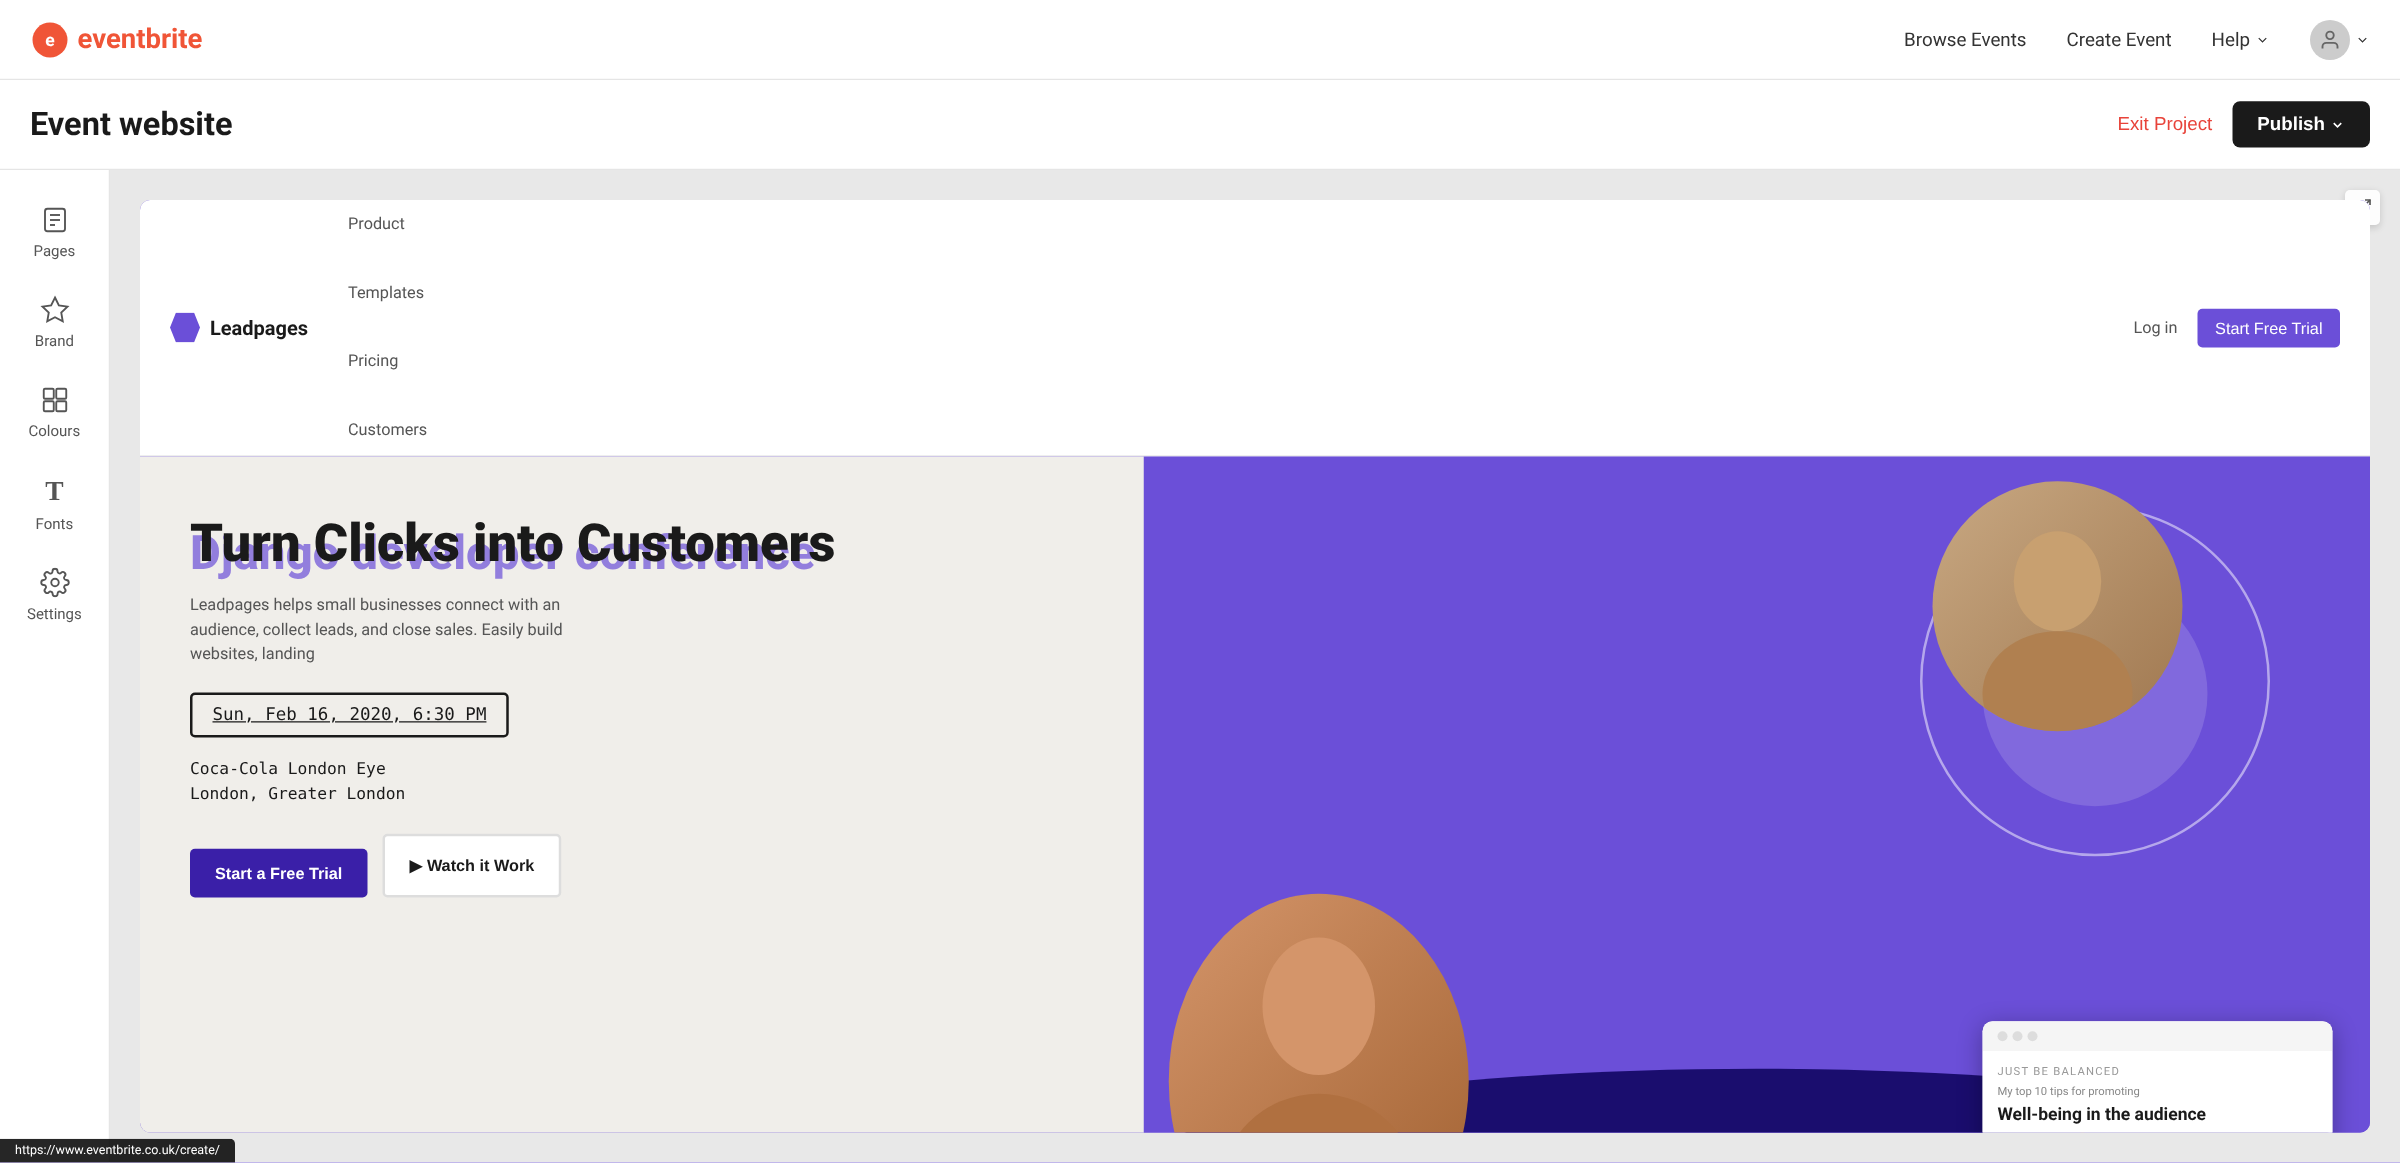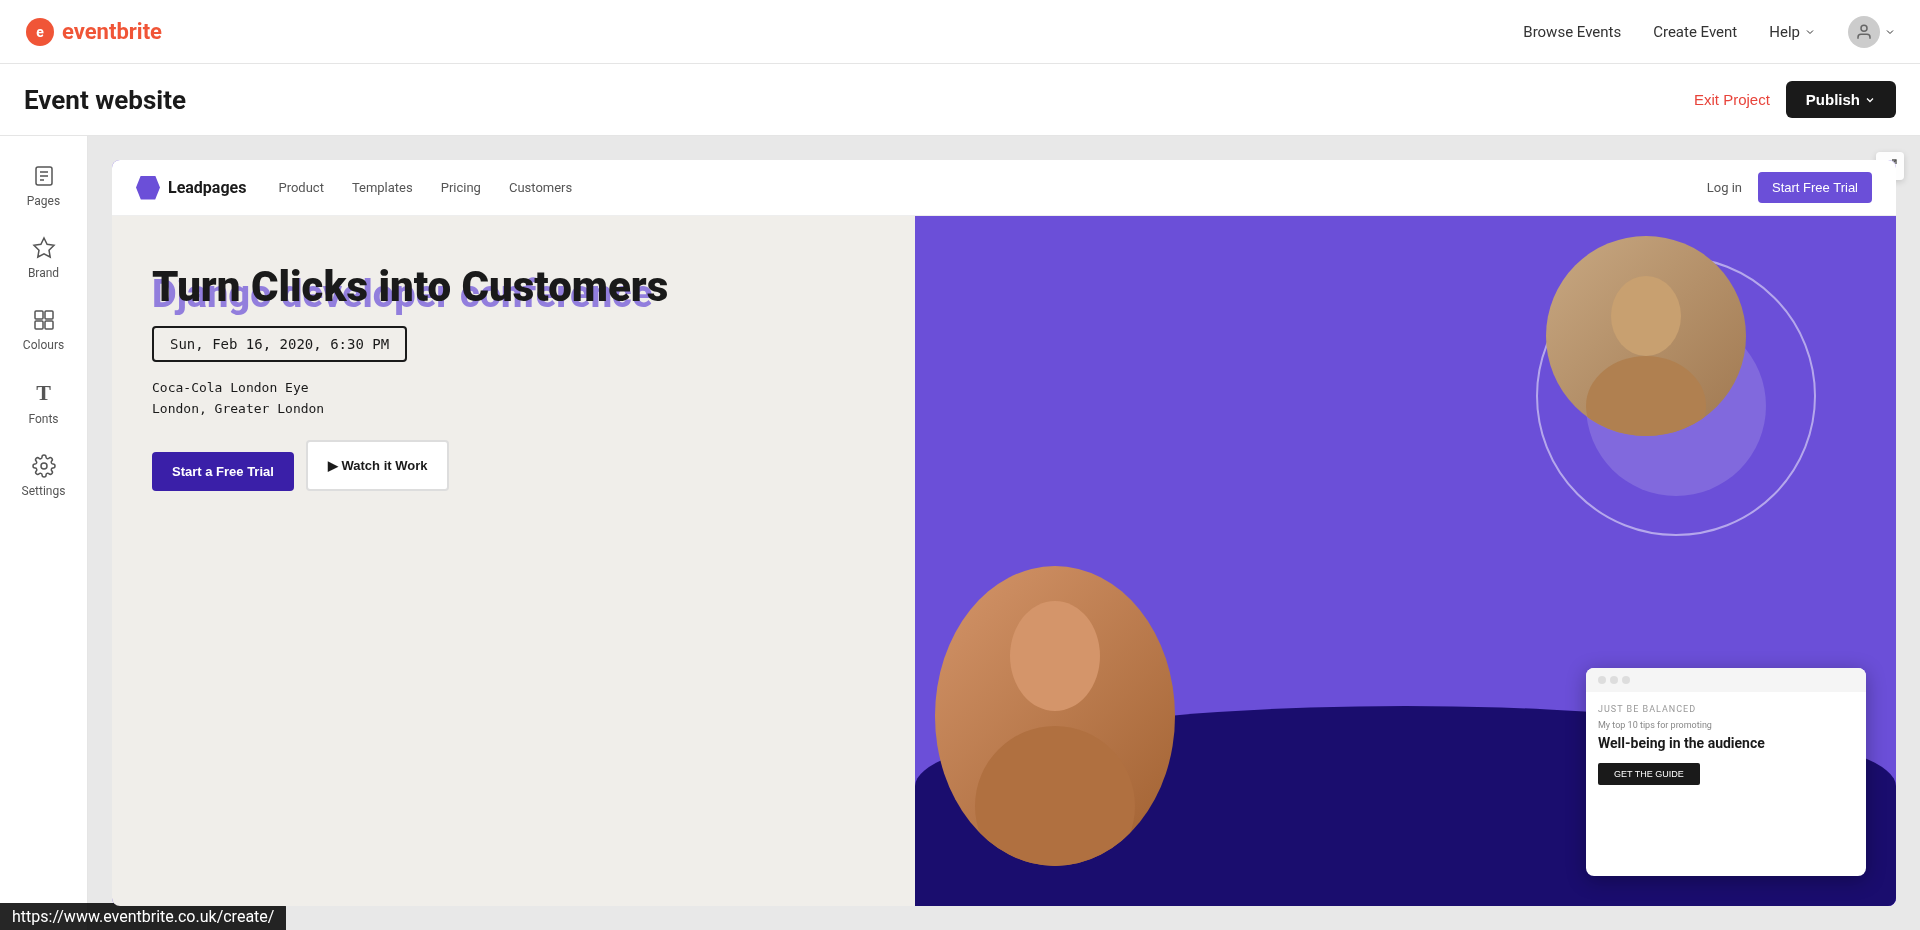--- a/index.html
+++ b/index.html
@@ -199,21 +199,22 @@
       color: #1a1a1a;
     }
     .preview-logo-icon {
       width: 24px;
       height: 24px;
       background: #6b4fd8;
       clip-path: polygon(20% 0%, 80% 0%, 100% 50%, 80% 100%, 20% 100%, 0% 50%);
     }
     .preview-nav-links {
       display: flex;
-      gap: 28px;
+      gap: 40px;
+      flex-direction: column;
     }
     .preview-nav-link {
       font-size: 13px;
       color: #555;
       cursor: pointer;
     }
     .preview-nav-right {
       margin-left: auto;
       display: flex;
       align-items: center;
@@ -263,20 +264,21 @@
     }
     .hero-date-box {
       display: inline-block;
       border: 2px solid #1a1a1a;
       border-radius: 4px;
       padding: 8px 16px;
       font-family: monospace;
       font-size: 14px;
       color: #1a1a1a;
       margin-bottom: 16px;
+      text-decoration: underline;
     }
     .hero-location {
       font-family: monospace;
       font-size: 13px;
       color: #1a1a1a;
       margin-bottom: 20px;
       line-height: 1.6;
     }
     .hero-buttons {
       display: flex;
@@ -441,21 +443,21 @@
       box-shadow: 0 2px 6px rgba(0,0,0,0.15);
     }
 
     
     .status-bar {
       position: fixed;
       bottom: 0;
       left: 0;
       background: rgba(0,0,0,0.85);
       color: #fff;
-      font-size: 16px;
+      font-size: 10px;
       padding: 4px 12px;
       border-radius: 0 4px 0 0;
     }
   </style>
 </head>
 <body>
 
 <nav class="top-nav">
   <div class="logo">
     <svg class="logo-icon" viewBox="0 0 32 32" fill="none">
@@ -576,20 +578,21 @@
 
         <div class="preview-hero-left">
           <div style="position:relative;">
 
             <div style="position:absolute; top:10px; left:0; right:0; z-index:1; opacity:0.7;">
               <div style="font-size:38px; font-weight:800; color:#6b4fd8; line-height:1.1;">Django developer conference</div>
             </div>
 
             <div class="hero-main-title" style="position:relative; z-index:2;">Turn Clicks into Customers</div>
           </div>
+          <p class="hero-desc">Leadpages helps small businesses connect with an audience, collect leads, and close sales. Easily build websites, landing</p>
           <div class="hero-date-box">Sun, Feb 16, 2020, 6:30 PM</div>
           <div class="hero-location">
             <span>Coca-Cola London Eye</span><br>
             <span>London, Greater London</span>
           </div>
           <div class="hero-buttons">
             <button class="hero-btn-primary">Start a Free Trial</button>
             <button class="hero-btn-secondary">▶ Watch it Work</button>
           </div>
         </div>

